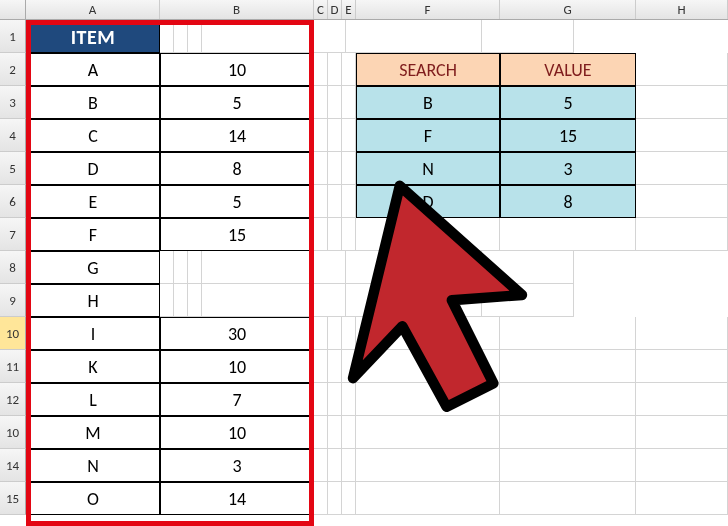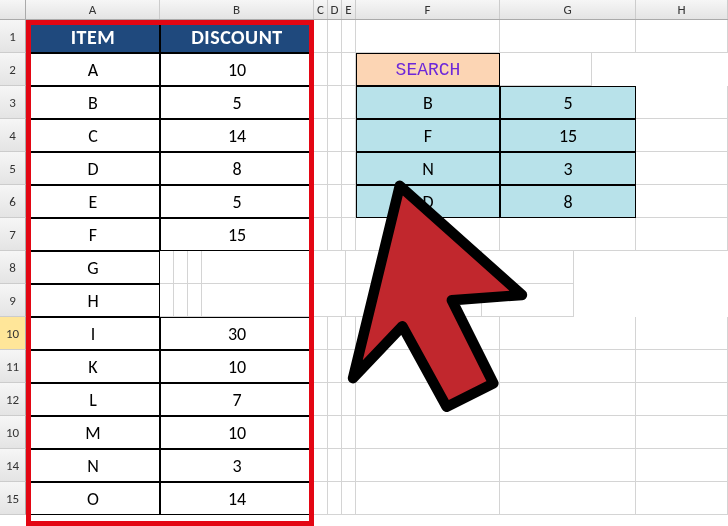--- a/index.html
+++ b/index.html
@@ -74,25 +74,24 @@
       letter-spacing: 0.5px;
     }
     .left-cell {
       background: #fff;
       border: 1px solid #000;
       font-size: 18px;
     }
     
     .right-header {
       background: #fcd5b4;
-      color: #6d28d9;
+      color: #7f1d1d;
       font-weight: normal;
       font-size: 18px;
       border: 1px solid #000;
-      font-family: Liberation Mono, monospace;
     }
     .right-cell {
       background: #b8e2ea;
       border: 1px solid #000;
       font-size: 18px;
     }
     
     .selection-outline {
       position: absolute;
       left: 26px;
@@ -125,36 +124,36 @@
     <div class="col-h colD">D</div>
     <div class="col-h colE">E</div>
     <div class="col-h colF">F</div>
     <div class="col-h colG">G</div>
     <div class="col-h colH">H</div>
   </div>
   <div class="rows" id="rows-container">
       <div class="row">
         <div class="row-h">1</div>
         <div class="cell colA left-header">ITEM</div>
-        <div class="cell colB left-header">DISCOUNT</div>
         <div class="cell colC"></div>
         <div class="cell colD"></div>
         <div class="cell colE"></div>
         <div class="cell colF"></div>
         <div class="cell colG"></div>
         <div class="cell colH"></div>
       </div>
       <div class="row">
         <div class="row-h">2</div>
         <div class="cell colA left-cell">A</div>
         <div class="cell colB left-cell">10</div>
         <div class="cell colC"></div>
         <div class="cell colD"></div>
         <div class="cell colE"></div>
         <div class="cell colF right-header">SEARCH</div>
+        <div class="cell colG right-header">VALUE</div>
         <div class="cell colH"></div>
       </div>
       <div class="row">
         <div class="row-h">3</div>
         <div class="cell colA left-cell">B</div>
         <div class="cell colB left-cell">5</div>
         <div class="cell colC"></div>
         <div class="cell colD"></div>
         <div class="cell colE"></div>
         <div class="cell colF right-cell">B</div>

